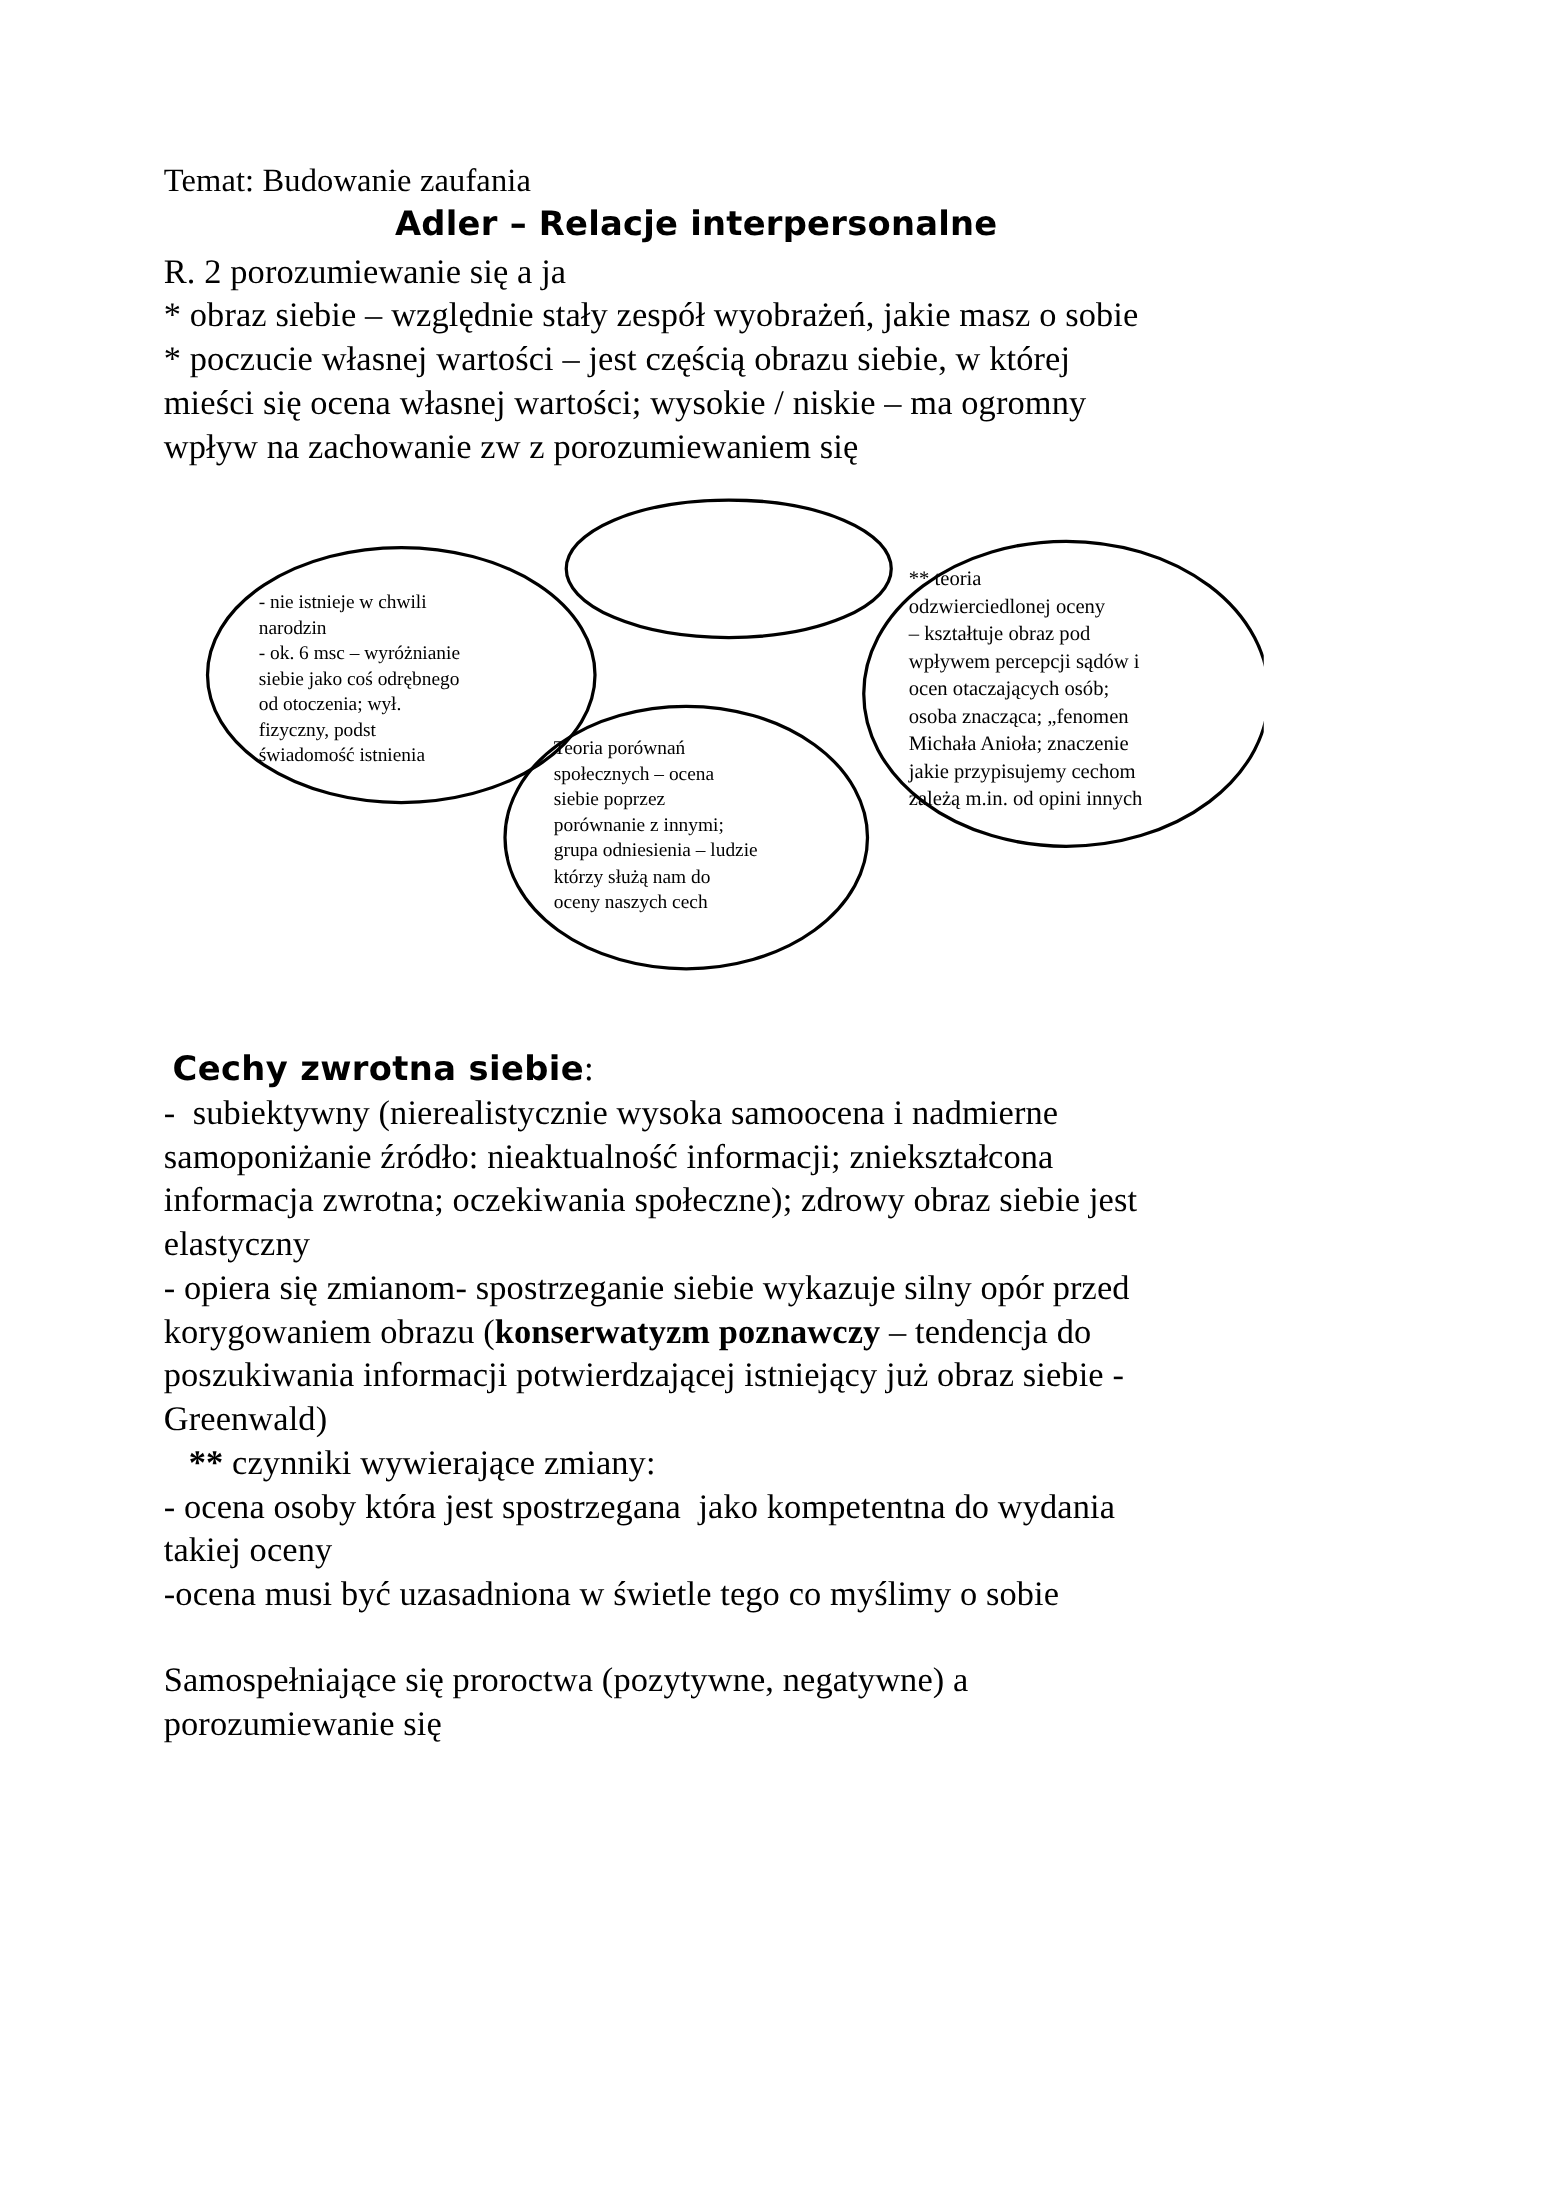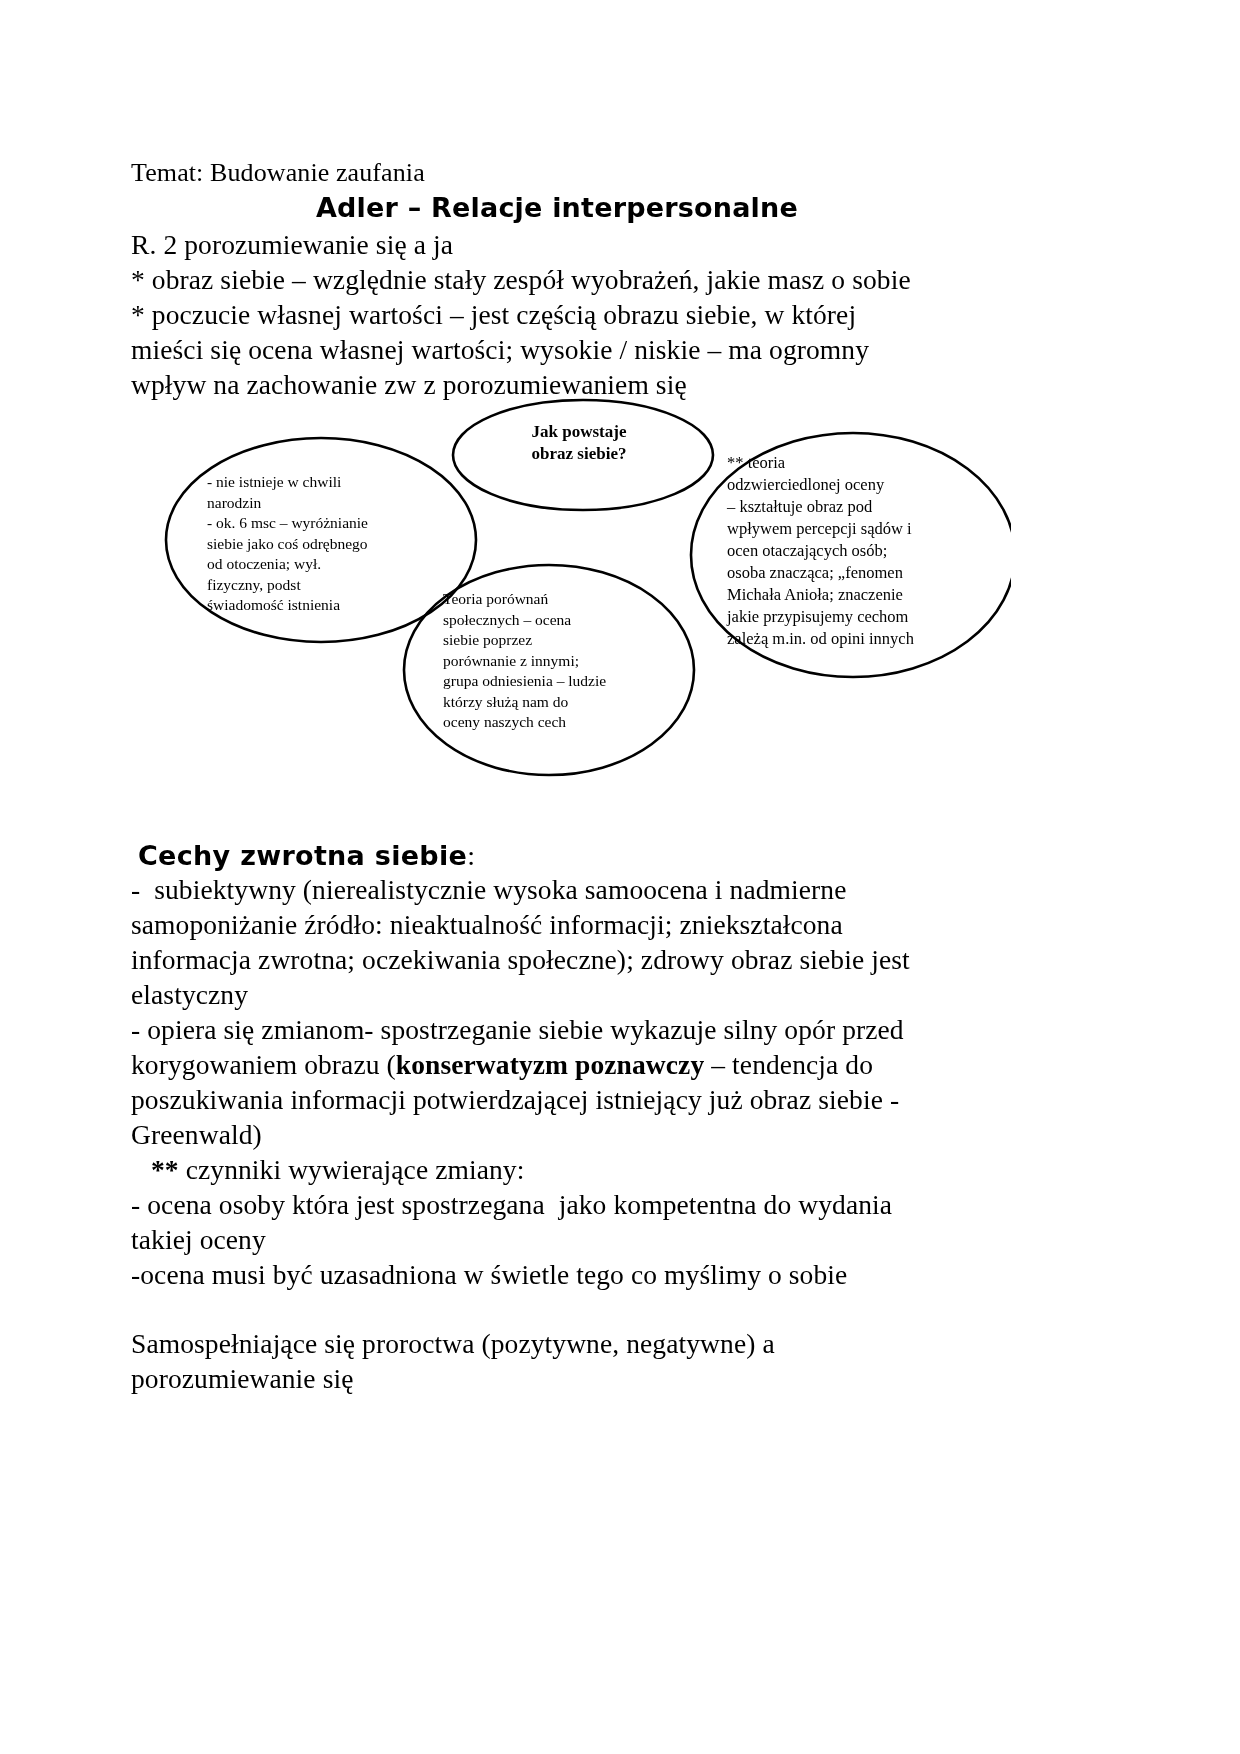--- a/index.html
+++ b/index.html
@@ -33,21 +33,20 @@
   .line {
     font-family: "Liberation Serif", serif;
     font-size: 27.5px;
     line-height: 35px;
     letter-spacing: 0.1px;
     white-space: pre-wrap;
   }
   .small-head {
     font-size: 26px;
     line-height: 33px;
-    margin-top: 28px;
   }
   .title-sans {
     font-family: "DejaVu Sans", sans-serif;
     font-size: 27px;
     line-height: 38px;
     font-weight: 600;
     letter-spacing: 0.2px;
     padding-left: 185px;
   }
   .section-head {
@@ -129,22 +128,20 @@
     </svg>
 
     <div class="dgr-box dgr-text" id="ellipse-left-text">- nie istnieje w chwili
 narodzin
 - ok. 6 msc – wyróżnianie
 siebie jako coś odrębnego
 od otoczenia; wył.
 fizyczny, podst
 świadomość istnienia</div>
 
-    <div class="dgr-box dgr-text bold" id="ellipse-top-text">Jak powstaje
-obraz siebie?</div>
 
     <div class="dgr-box dgr-text" id="ellipse-right-text">** teoria
 odzwierciedlonej oceny
 – kształtuje obraz pod
 wpływem percepcji sądów i
 ocen otaczających osób;
 osoba znacząca; „fenomen
 Michała Anioła; znaczenie
 jakie przypisujemy cechom
 zależą m.in. od opini innych</div>

